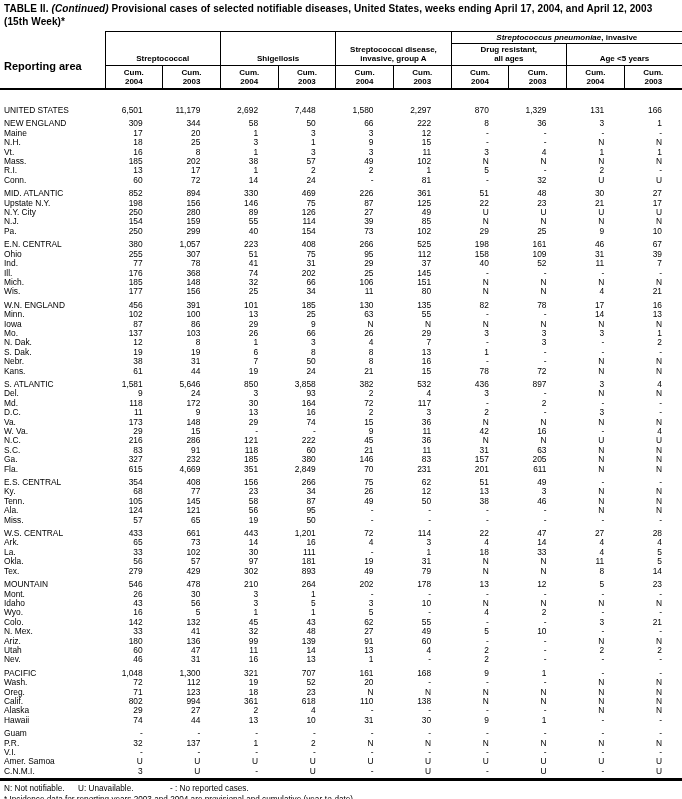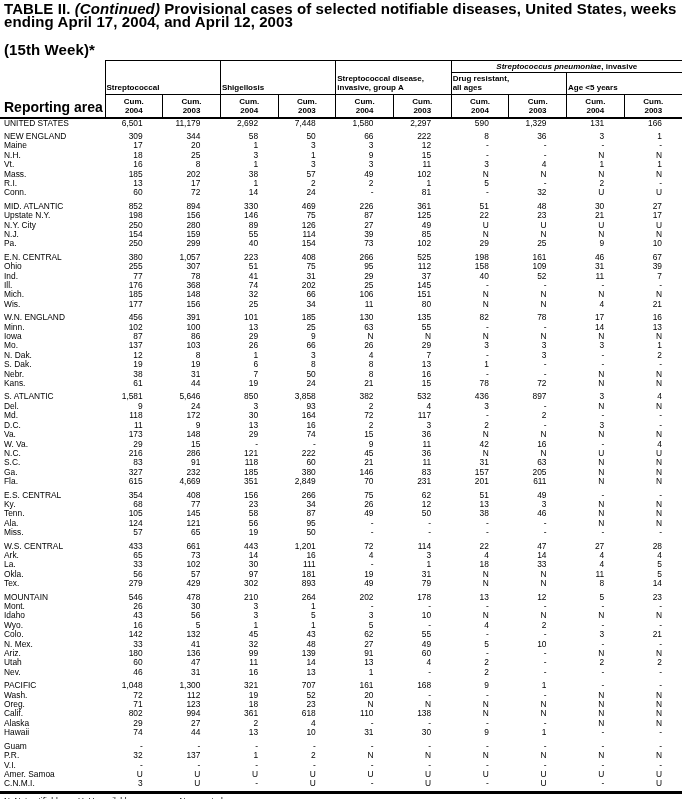--- a/index.html
+++ b/index.html
@@ -5,41 +5,41 @@
   * { margin: 0; padding: 0; box-sizing: border-box; }
   html, body { background: #ffffff; }
   body {
     width: 682px; height: 799px;
     font-family: "Liberation Sans", "DejaVu Sans", sans-serif;
     color: #000; overflow: hidden;
   }
   .page { width: 682px; }
 
   .title {
-    font-size: 15px; font-weight: bold; line-height: 12.5px;
+    font-size: 10px; font-weight: bold; line-height: 12.5px;
     margin: 3px 2px 3px 4px; letter-spacing: 0.1px;
   }
   .title .cont { font-style: italic; }
-  .title .line2 { display: block; margin-top: 16px; }
+  .title .line2 { display: block; }
 
   table.main {
     border-collapse: collapse; table-layout: fixed;
     width: 682px;
   }
   col.c-area { width: 105px; }
   col.c-num  { width: 57.7px; }
 
   thead th { font-weight: bold; font-size: 8px; }
   th.rep {
     text-align: left; vertical-align: bottom;
-    padding: 0 0 2px 4px; font-size: 14px;
+    padding: 0 0 16px 4px; font-size: 11px;
     border-bottom: 2px solid #000;
   }
   th.grp {
-    text-align: left; vertical-align: bottom;
+    text-align: center; vertical-align: bottom;
     line-height: 9px; padding: 1px 1px 2px;
     border-bottom: 1px solid #000;
   }
   th.pneumo {
     text-align: center; vertical-align: middle;
     line-height: 9px; padding: 1px 9px;
     border-bottom: 1px solid #000;
   }
   th.pneumo .it { font-style: italic; }
   th.cum {
@@ -48,21 +48,21 @@
     border-bottom: 2px solid #000;
   }
   .bt { border-top: 1px solid #000; }
   .bl { border-left: 1px solid #000; }
   .ln { display: block; }
 
   tbody td {
     font-size: 8.4px; line-height: 9.4px; white-space: nowrap;
     vertical-align: bottom;
   }
-  tbody tr:first-child td { padding-top: 0; }
+  tbody tr:first-child td { padding-top: 16px; }
   td.area { text-align: left; padding-left: 4px; }
   td.num  { text-align: right; padding-right: 20px; }
   tr.spacer td { height: 4px; line-height: 4px; font-size: 2px; padding: 0; }
 
   .bottom-rule { height: 3px; background: #000; margin-top: 2px; }
 
   .footnotes { margin: 3px 0 0 4px; font-size: 8.2px; line-height: 10.5px; }
   .fn-item { display: inline-block; }
   .fn-w1 { width: 74px; }
   .fn-w2 { width: 92px; }
@@ -156,21 +156,21 @@
     </thead>
     <tbody>
         <tr>
           <td class="area">UNITED STATES</td>
           <td class="num">6,501</td>
           <td class="num">11,179</td>
           <td class="num">2,692</td>
           <td class="num">7,448</td>
           <td class="num">1,580</td>
           <td class="num">2,297</td>
-          <td class="num">590</td>
+          <td class="num">870</td>
           <td class="num">1,329</td>
           <td class="num">131</td>
           <td class="num">166</td>
         </tr>
         <tr class="spacer">
           <td colspan="11"></td>
         </tr>
         <tr>
           <td class="area">NEW ENGLAND</td>
           <td class="num">309</td>

